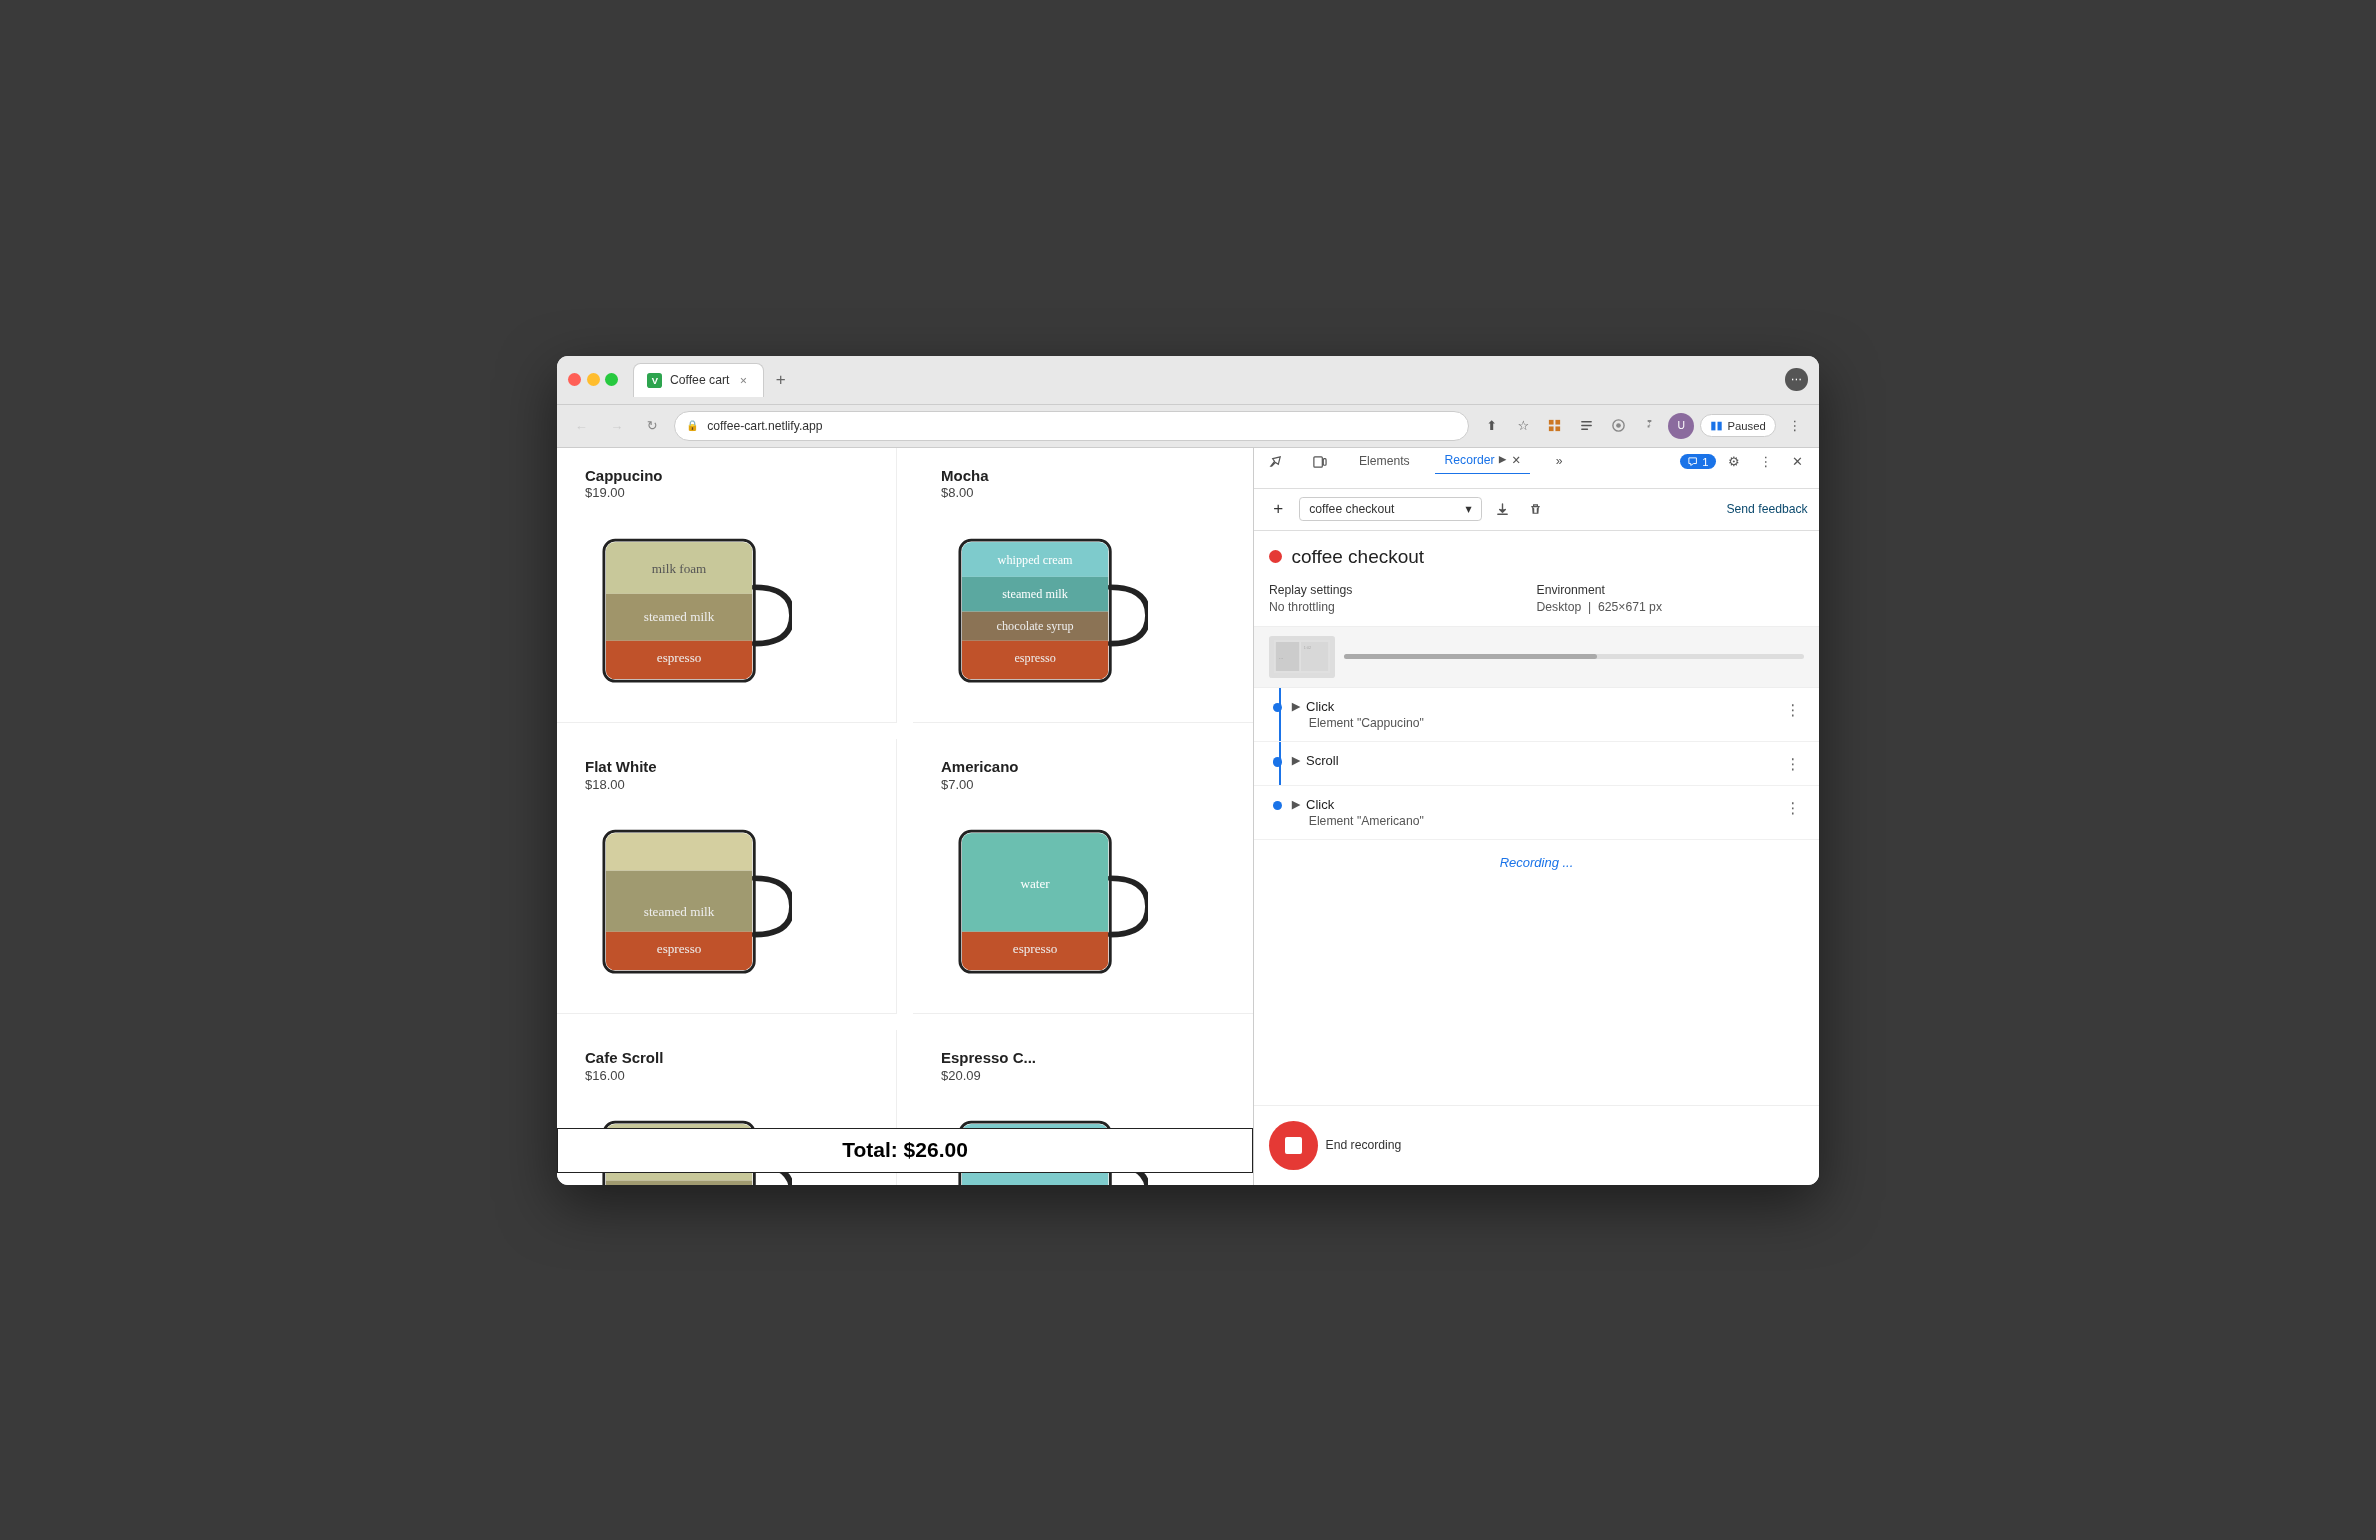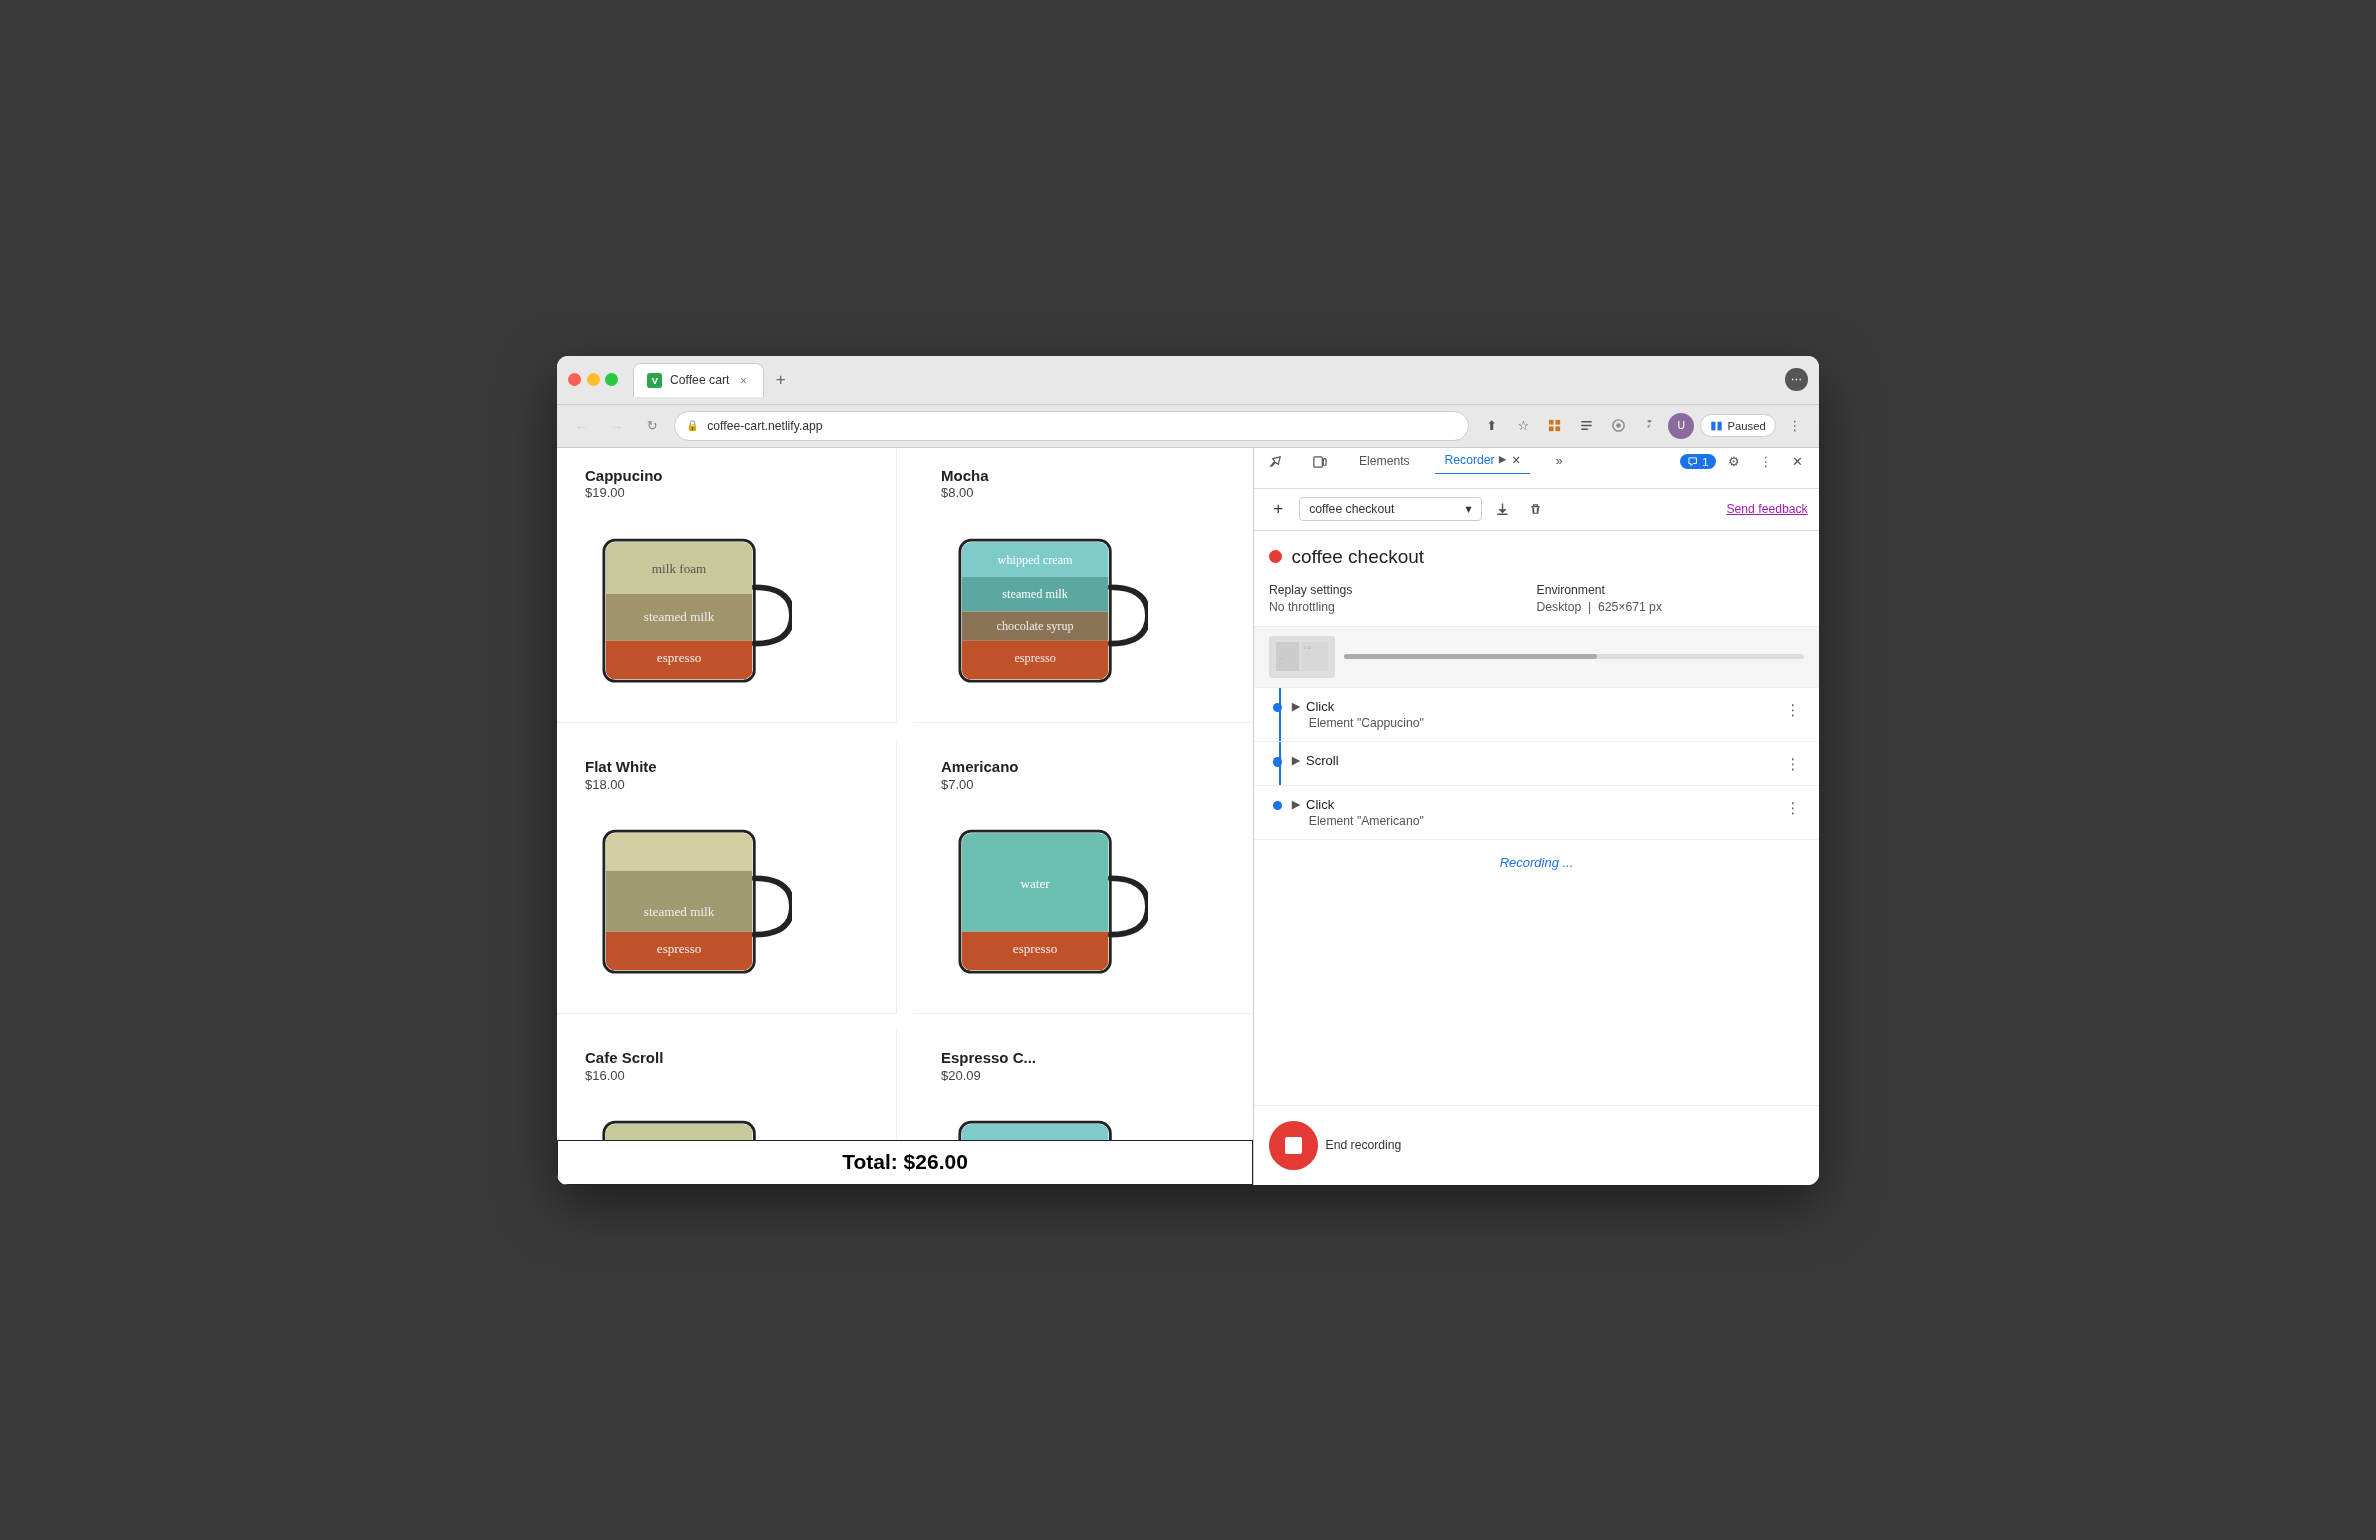--- a/index.html
+++ b/index.html
@@ -351,24 +351,23 @@
       display: flex;
       align-items: center;
       justify-content: center;
       border-radius: 3.8px;
       color: #555;
       font-size: 13px;
       cursor: pointer;
     }
     .send-feedback {
       font-size: 12.2px;
-      color: #a21caf;
+      color: #0c4a6e;
       cursor: pointer;
       white-space: nowrap;
-      text-decoration: underline;
     }
 
     
     .recorder-title {
       display: flex;
       align-items: center;
       padding: 15px 15px 7.5px;
       gap: 9.4px;
       flex-shrink: 0;
     }
@@ -686,21 +685,21 @@
             <clipPath id="cup-clip-6">
               <rect x="22" y="22" width="156" height="136" rx="10" ry="10"></rect>
             </clipPath>
             <g clip-path="url(#cup-clip-6)">
               <rect x="22" y="22" width="156" height="100" fill="#7ecbcc"></rect>
               <rect x="22" y="122" width="156" height="36" fill="#c0522a"></rect>
             </g>
           </svg>
         </div>
 
-        <div style="position:absolute;bottom:0;left:0;right:0;background:white;border:1.9px solid #222;text-align:center;padding:9.4px 0;font-size:21px;font-weight:bold;z-index:10;">
+        <div style="position:absolute;bottom:12px;left:0;right:0;background:white;border:1.9px solid #222;text-align:center;padding:9.4px 0;font-size:21px;font-weight:bold;z-index:10;">
           <span>Total: $26.00</span>
         </div>
       </div>
     </div>
 
     <div class="devtools-panel">
 
       <div class="devtools-tabs">
         <div class="dt-icon-btn">
           <svg width="15" height="15" viewBox="0 0 16 16" fill="none">

